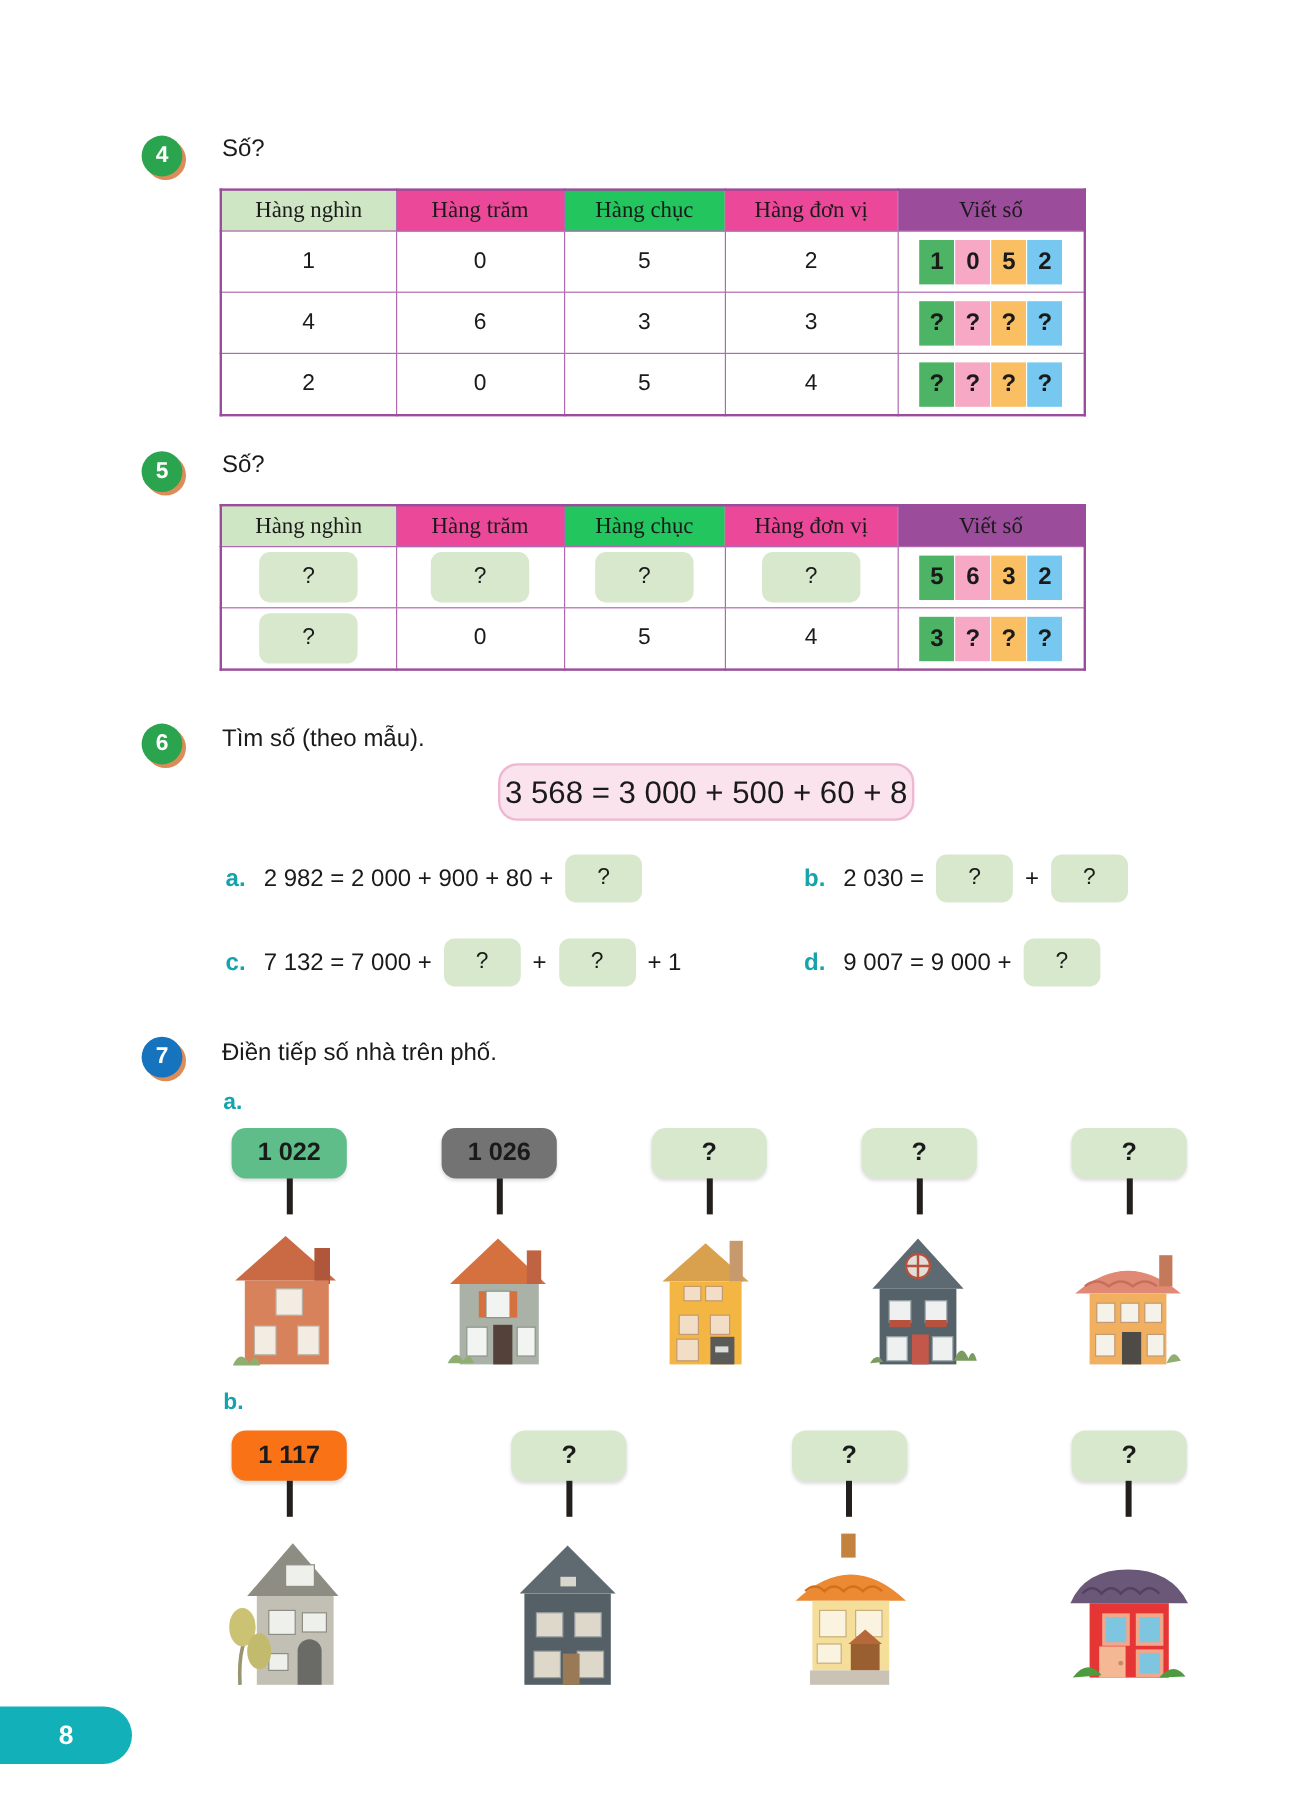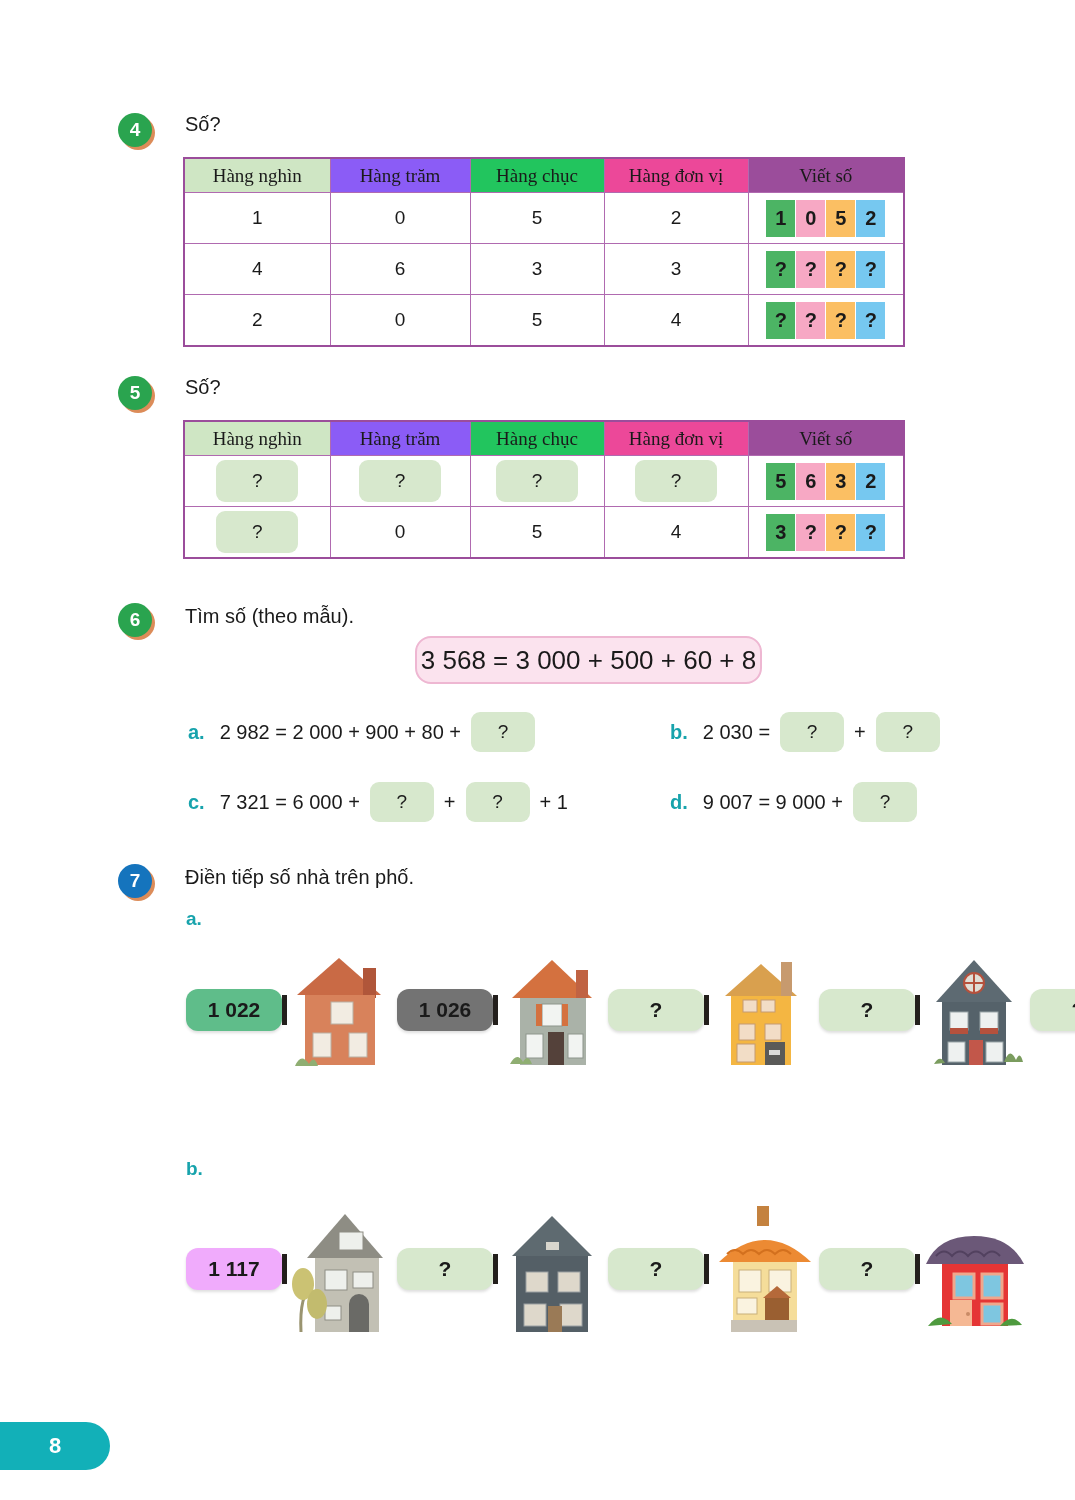--- a/index.html
+++ b/index.html
@@ -59,21 +59,21 @@
     padding: 0;
   }
   .pv-table th {
     height: 33px;
     font-weight: normal;
     font-size: 19px;
     font-family: Liberation Serif, serif;
   }
   .pv-table td { height: 50px; }
   .th-ngh { background: #cfe6c4; }
-  .th-tra { background: #8b5cf6; }
+  .th-tra { background: #ec4899; }
   .th-chu { background: #22c55e; }
   .th-dvi { background: #ec4899; }
   .th-viet {
     background: #9b4d9b;
     color: #ffffff;
   }
   .cell-viet { background: #ffffff; }
 
   
   .chips {
@@ -157,21 +157,21 @@
     font-family: "Liberation Sans", sans-serif;
   }
   .house-row {
     position: absolute;
     display: flex;
     align-items: flex-end;
   }
   .house-unit {
     position: relative;
     display: flex;
-    flex-direction: row;
+    flex-direction: column;
     align-items: center;
   }
   .sign {
     border-radius: 12px;
     height: 42px;
     min-width: 96px;
     padding: 0 13px;
     display: flex;
     align-items: center;
     justify-content: center;
@@ -342,21 +342,21 @@
 <div class="eq" style="left:670px; top:712px;">
   <span class="lbl">b.</span>
   <span class="txt">2 030 =</span>
   <span class="blank">?</span>
   <span class="txt">+</span>
   <span class="blank">?</span>
 </div>
 
 <div class="eq" style="left:188px; top:782px;">
   <span class="lbl">c.</span>
-  <span class="txt">7 321 = 6 000 +</span>
+  <span class="txt">7 132 = 7 000 +</span>
   <span class="blank">?</span>
   <span class="txt">+</span>
   <span class="blank">?</span>
   <span class="txt">+ 1</span>
 </div>
 
 <div class="eq" style="left:670px; top:782px;">
   <span class="lbl">d.</span>
   <span class="txt">9 007 = 9 000 +</span>
   <span class="blank">?</span>
@@ -467,21 +467,21 @@
   </div>
 </div>
 
 <div class="sub-label" style="left:186px; top:1158px;">b.</div>
 
 <div class="house-row" style="left:186px; top:1192px; width:810px; justify-content:space-between;">
 
 
 
   <div class="house-unit">
-    <div class="sign" style="background:#f0abfc;text-align:right;">1 117</div>
+    <div class="sign" style="background:#f97316;text-align:right;">1 117</div>
     <div class="post"></div>
     <div class="house-art">
       <svg width="110" height="150" viewBox="0 0 110 150">
         <polygon points="20,66 58,22 96,66" fill="#8e8d84"></polygon>
         <rect x="28" y="66" width="64" height="74" fill="#c2c0b4"></rect>
         <rect x="52" y="40" width="24" height="18" fill="#eef0ec" stroke="#8e8d84"></rect>
         <rect x="38" y="78" width="22" height="20" fill="#eef0ec" stroke="#8e8d84"></rect>
         <rect x="66" y="80" width="20" height="16" fill="#eef0ec" stroke="#8e8d84"></rect>
         <path d="M62 112 a10 10 0 0 1 20 0 v28 h-20z" fill="#6a6a66"></path>
         <rect x="38" y="114" width="16" height="14" fill="#eef0ec" stroke="#8e8d84"></rect>

